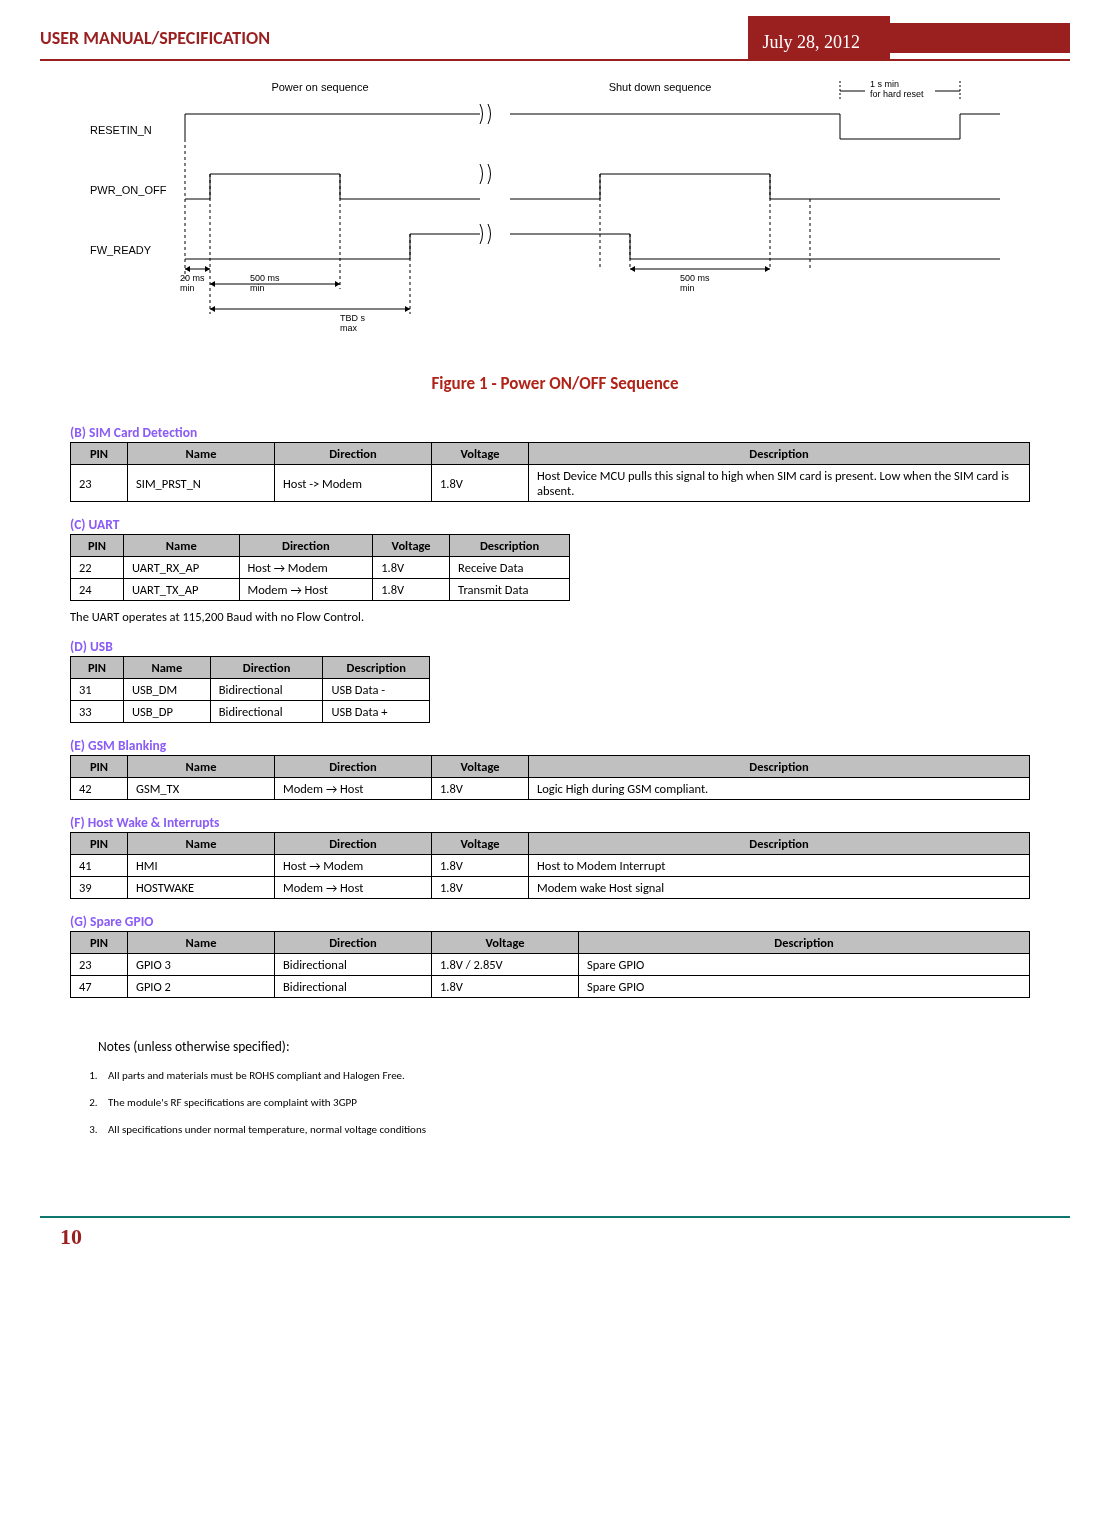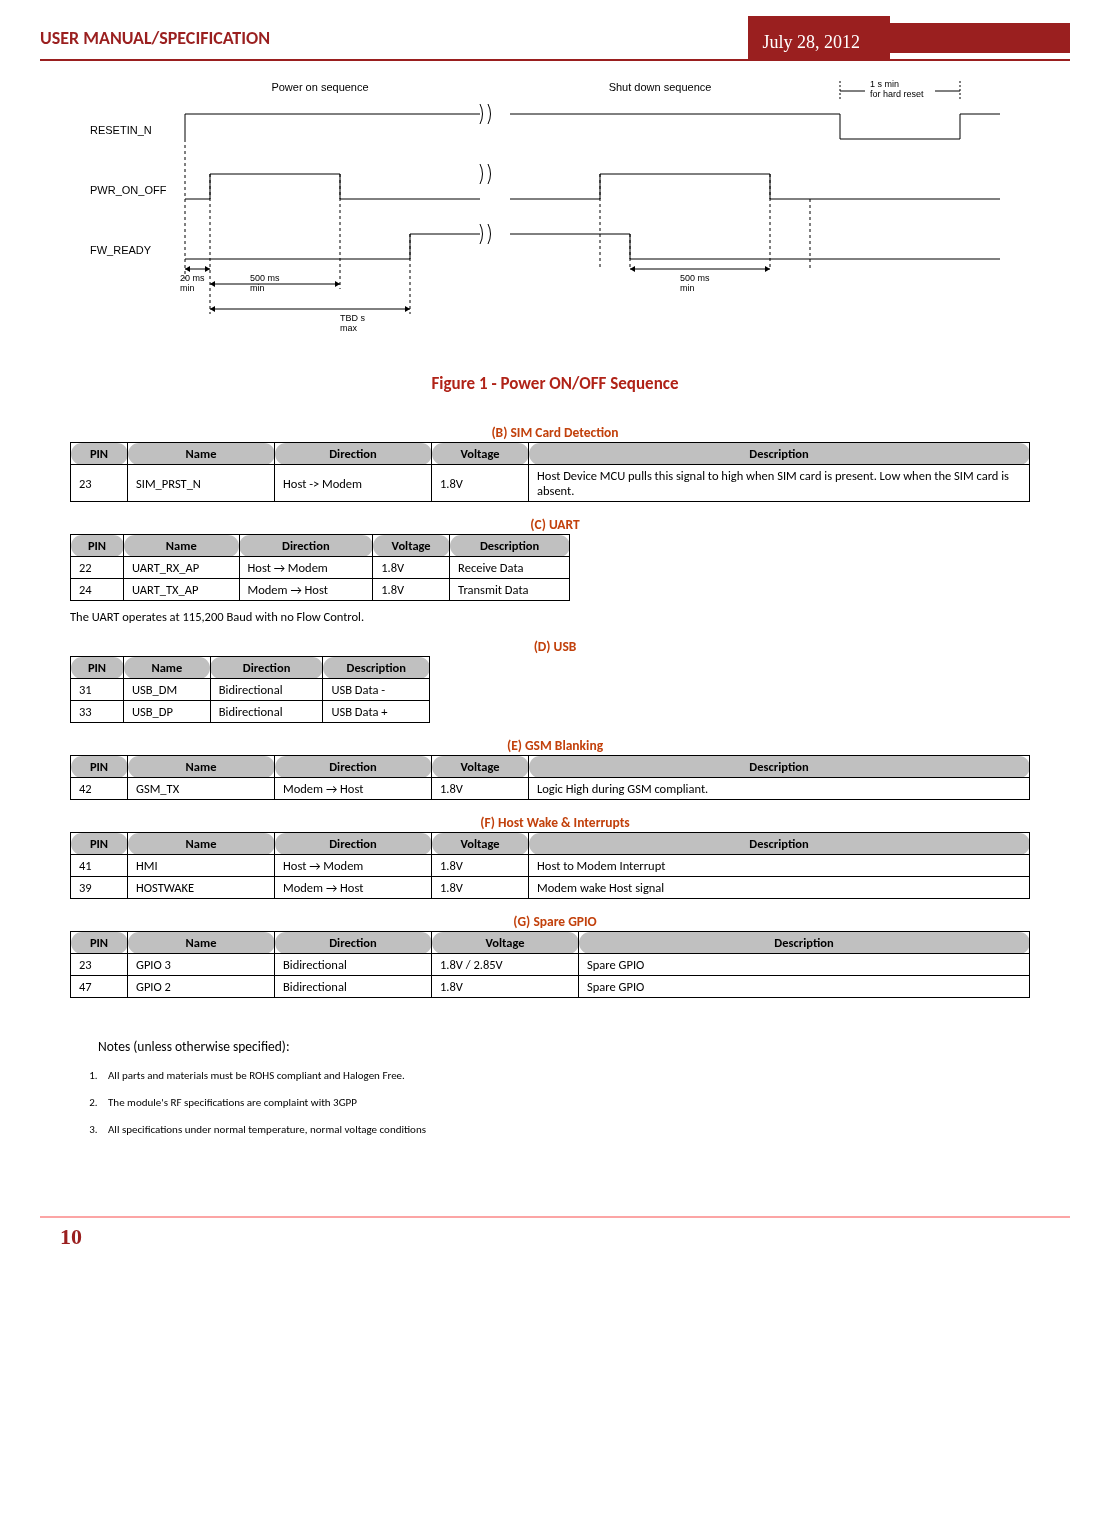--- a/index.html
+++ b/index.html
@@ -39,42 +39,40 @@
     margin: 0 70px;
   }
   .figure-caption {
     text-align: center;
     color: #b02318;
     font-weight: bold;
     font-size: 17px;
     margin: 20px 0 30px 0;
   }
   .section-title {
-    color: #c2410c;
+    color: #8b5cf6;
     font-weight: bold;
     font-size: 13.5px;
     margin: 14px 0 1px 0;
-    text-align: center;
   }
   table.data {
     border-collapse: collapse;
     font-size: 12.5px;
     margin-bottom: 4px;
   }
   table.data th, table.data td {
     border: 1px solid #000;
     padding: 3px 8px;
     text-align: left;
     vertical-align: middle;
   }
   table.data th {
     background: #c0c0c0;
     font-weight: bold;
     text-align: center;
-    border-radius: 11px;
   }
   .body-text {
     font-size: 12.5px;
     margin: 8px 0;
   }
   .notes-heading {
     font-weight: normal;
     font-size: 13.5px;
     margin: 40px 0 14px 0;
     padding-left: 28px;
@@ -83,21 +81,21 @@
     font-size: 11px;
     margin: 0 0 0 30px;
     padding: 0;
   }
   .notes-list li {
     margin-bottom: 14px;
     padding-left: 8px;
   }
   .footer {
     margin: 80px 40px 20px 40px;
-    border-top: 2px solid #fca5a5;
+    border-top: 2px solid #0f766e;
     padding-top: 6px;
   }
   .page-number {
     color: #9a1f1f;
     font-weight: bold;
     font-size: 22px;
     font-family: "Times New Roman", serif;
     margin-left: 20px;
   }
   .full-width { width: 960px; }

